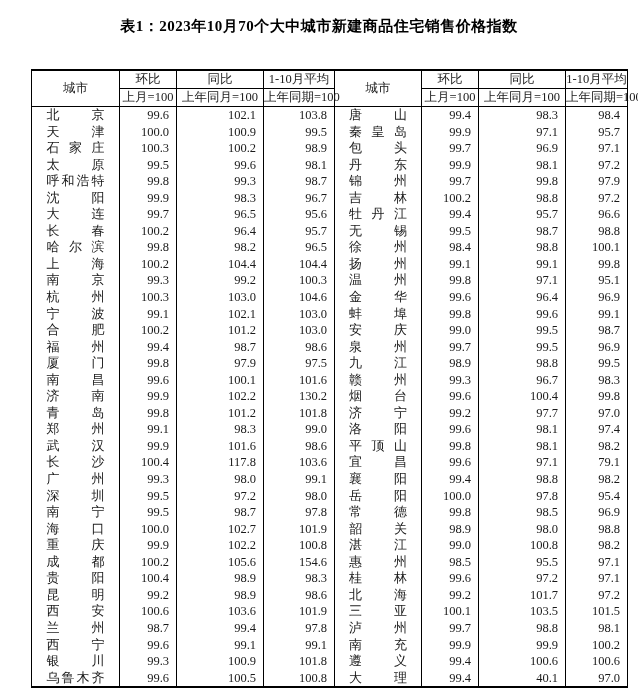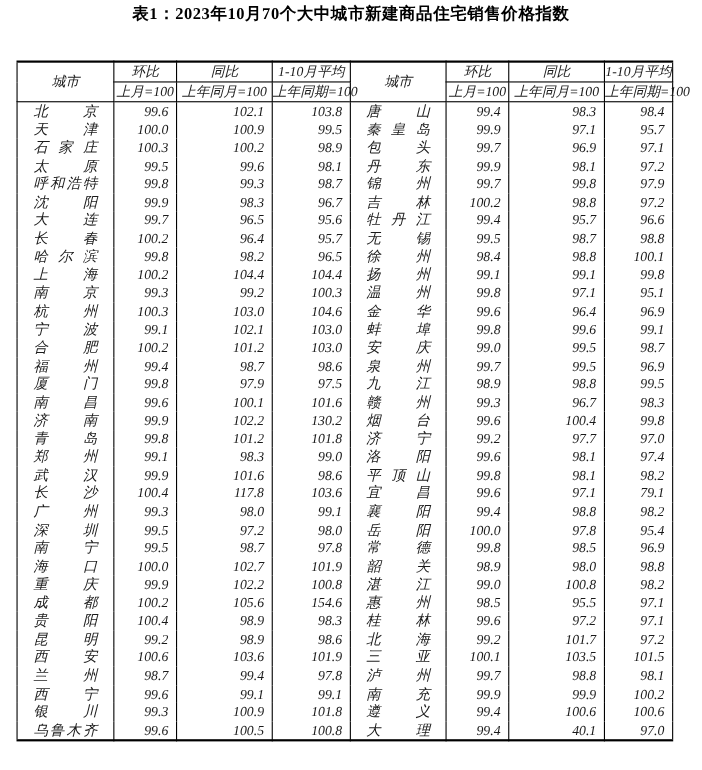--- a/index.html
+++ b/index.html
@@ -15,34 +15,33 @@
   .page {
     width: 638px;
     height: 700px;
     position: relative;
   }
   .title {
     text-align: center;
     font-weight: bold;
     font-size: 15px;
     color: #000000;
-    padding-top: 3px;
+    padding-top: 17px;
     letter-spacing: 0.5px;
   }
   table.idx {
     border-collapse: collapse;
     table-layout: fixed;
-    margin-left: 15px;
+    margin-left: 31px;
     margin-top: 33px;
     width: 596px;
     border-top: 2px solid #000;
     border-bottom: 2px solid #000;
     border-left: 1px solid #000;
     border-right: 1px solid #000;
-    font-style: italic;
   }
   table.idx thead th {
     border: 1px solid #000;
     font-weight: normal;
     font-size: 12.5px;
     height: 17px;
     padding: 0;
     text-align: center;
     line-height: 17px;
     white-space: nowrap;

